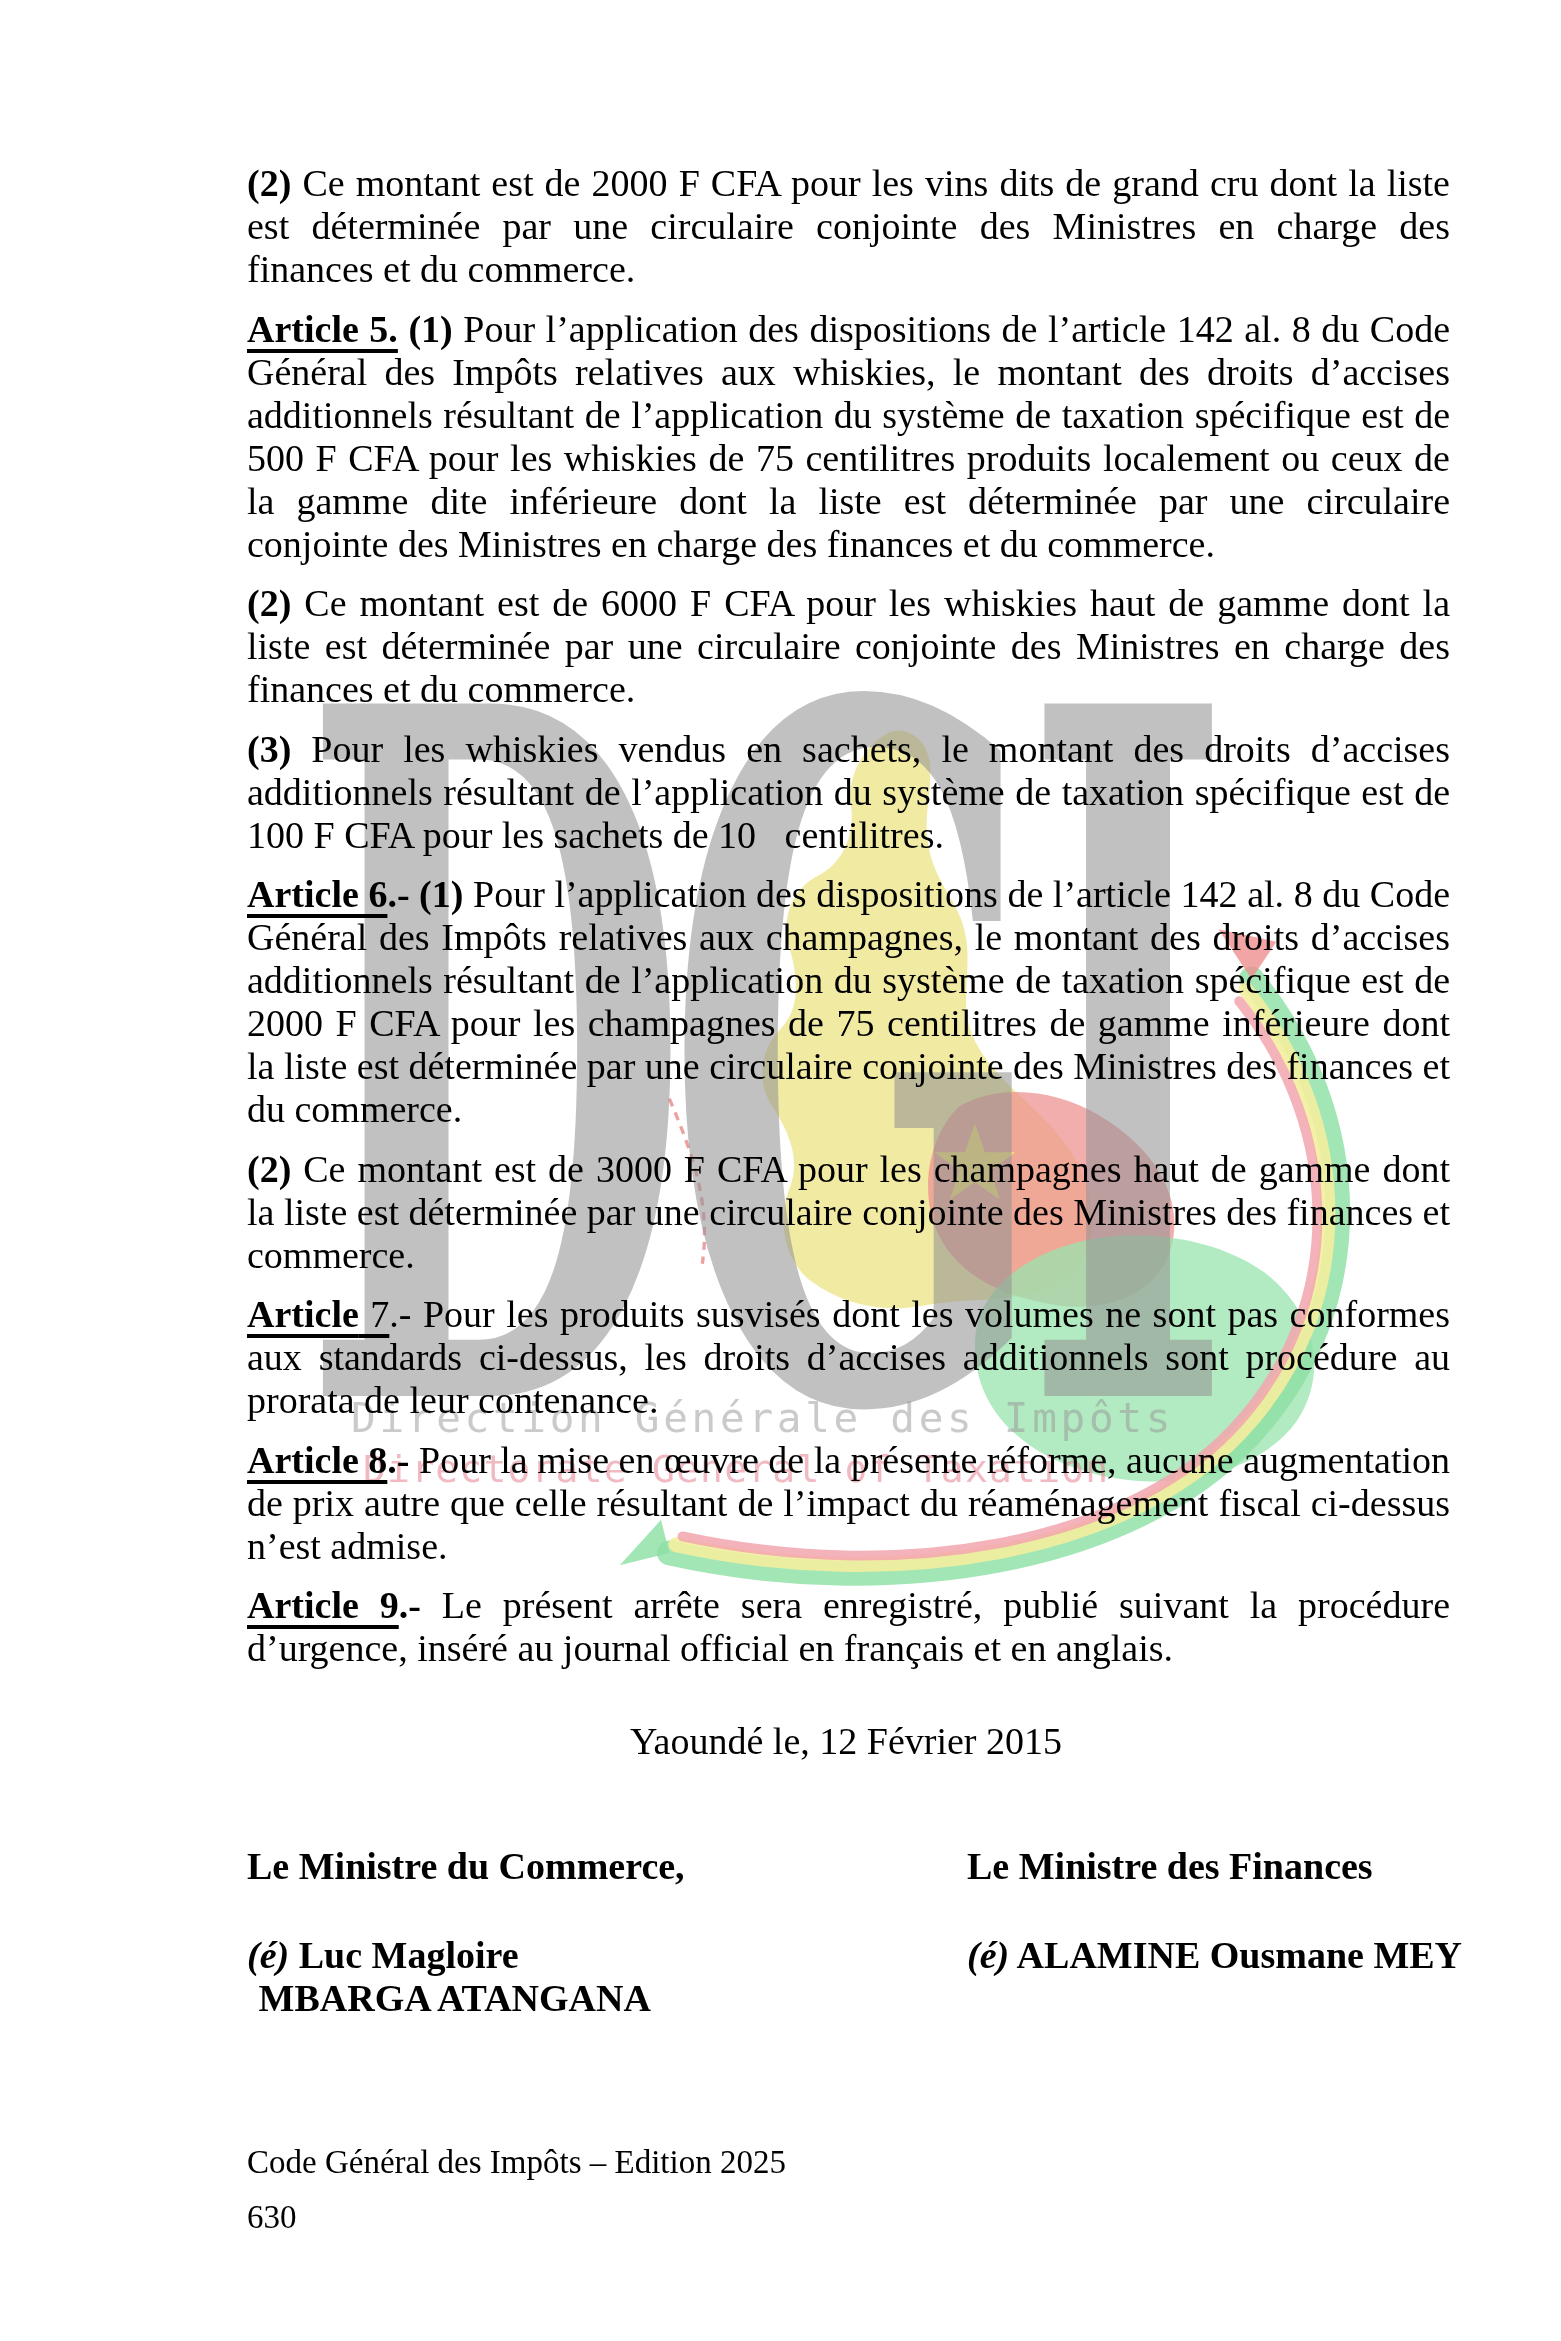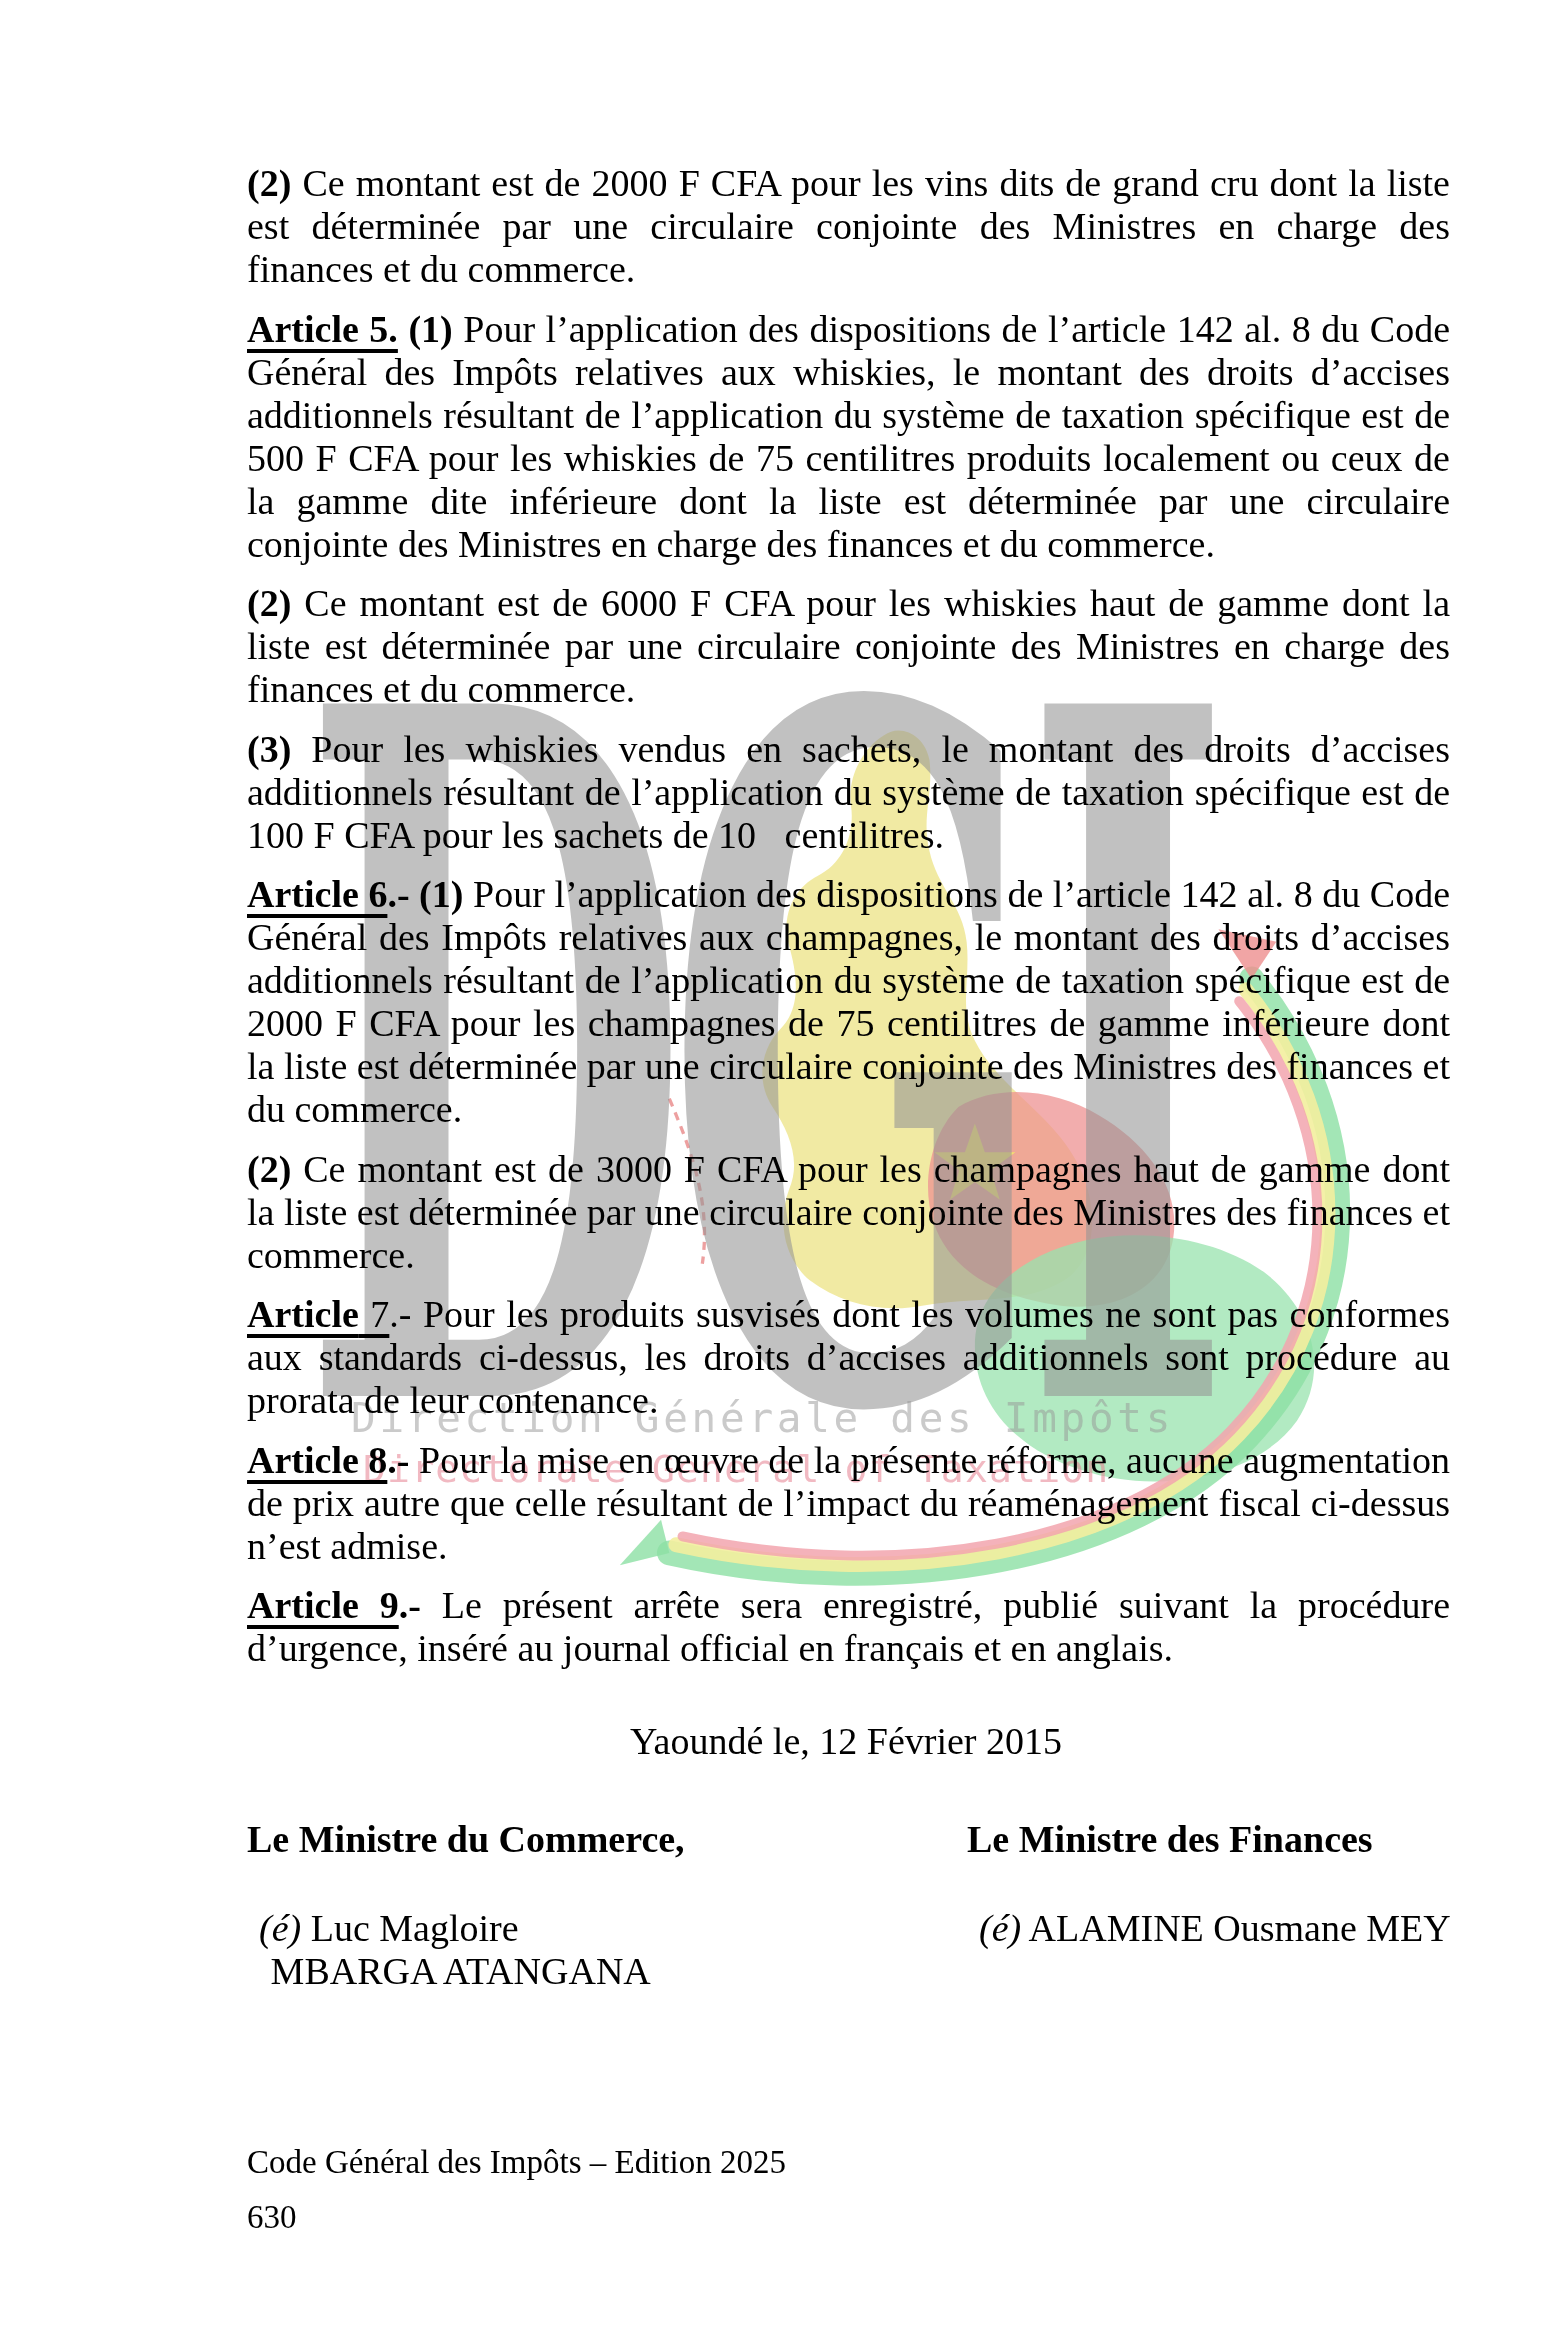--- a/index.html
+++ b/index.html
@@ -66,22 +66,22 @@
   }
   .seg-bold { font-weight:bold; }
 
   .dateline {
     margin-top:50px;
     text-align:center;
     padding-right:5px;
   }
 
   .sig-row { position:relative; text-align:left; }
-  .ministers-row { margin-top:55px; height:43px; font-weight:bold; }
-  .names-row { margin-top:46px; min-height:86px; font-weight:normal;margin-left:12px; }
+  .ministers-row { margin-top:82px; height:43px; font-weight:bold; }
+  .names-row { margin-top:46px; min-height:86px; font-weight:bold; }
   .sig-right { position:absolute; left:720px; top:0; white-space:nowrap; }
   .sig-prefix { font-style:italic; }
   .name-line2 { padding-left:11.6px; }
 
   
   .footer {
     position:absolute; z-index:2;
     left:247px; width:1203px; top:2135px;
     text-align:left;
     font-size:33px; line-height:55px;

